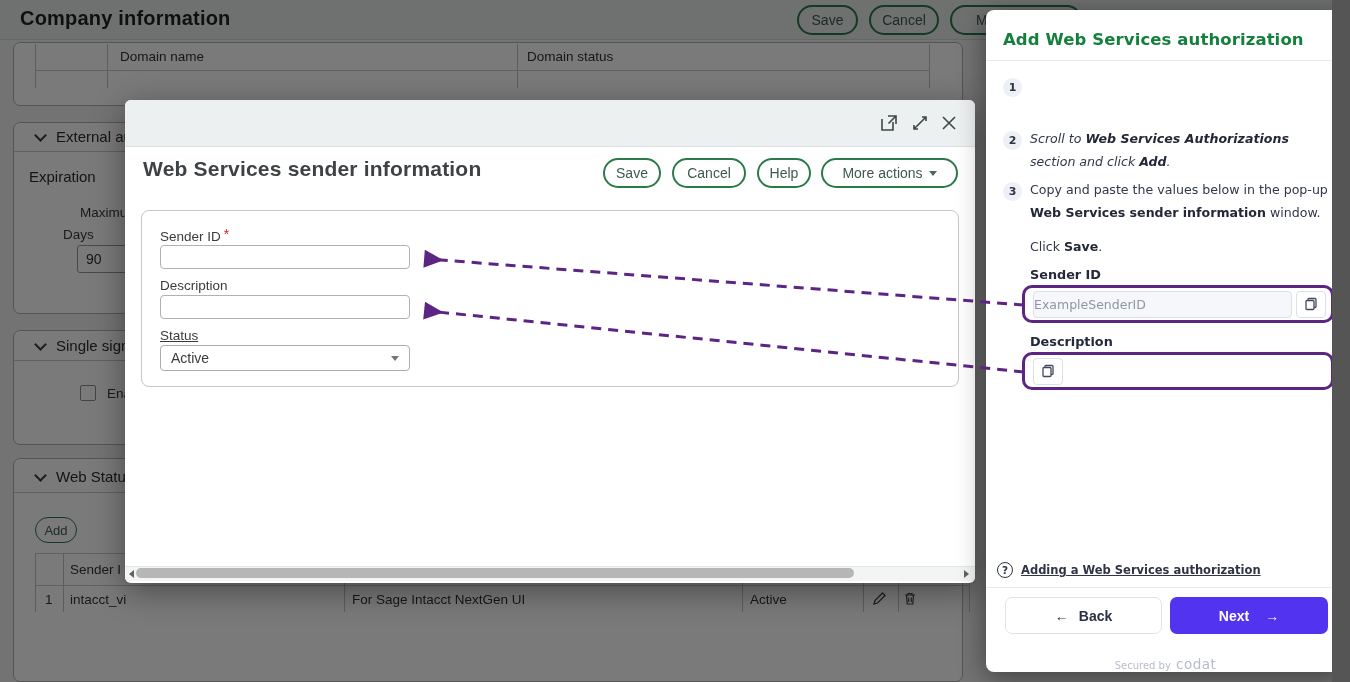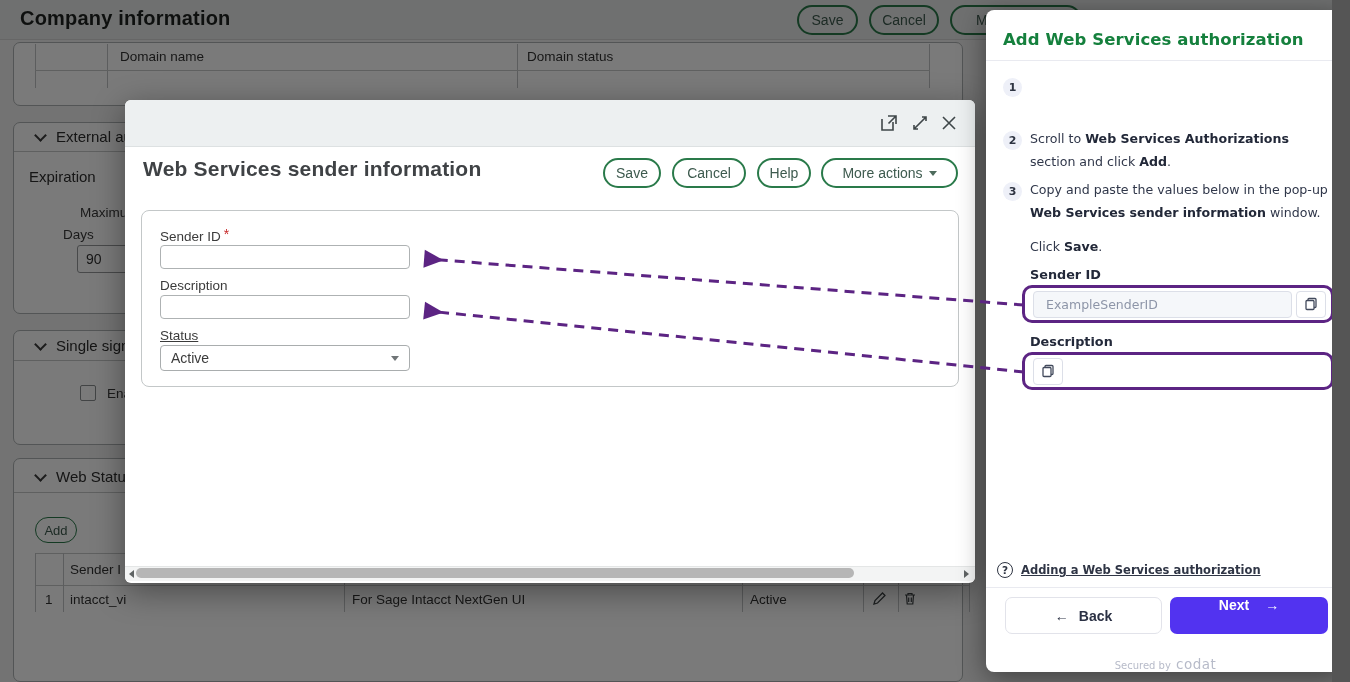--- a/index.html
+++ b/index.html
@@ -62,31 +62,31 @@
   .panel-title{left:17px;top:20px;font-size:16.5px;font-weight:bold;color:#15803d;letter-spacing:.1px;}
   .panel-div{left:0;width:359px;height:1px;background:#e9eaf0;}
   .step-badge{width:19px;height:19px;border-radius:50%;background:#eef0f8;color:#2e3442;
               font-size:11px;font-weight:bold;display:flex;align-items:center;justify-content:center;}
   .step-text{left:44px;width:306px;font-size:12.6px;line-height:23px;color:#30374a;}
   .step-text b{color:var(--panel-bold);}
   .p-lbl{left:44px;font-size:12.8px;font-weight:bold;color:#23293a;}
   .hl-box{left:36px;width:312px;height:38px;border:3px solid var(--purple);border-radius:10px;background:#fff;
           display:flex;align-items:center;padding:0 5px 0 8px;gap:4px;}
   .hl-field{flex:1;height:27px;background:#f5f7fa;border:1px solid #dcdfe8;border-radius:4px;
-            display:flex;align-items:center;padding-left:12px;font-size:12.5px;color:var(--muted);}
+            display:flex;align-items:center;font-size:12.5px;color:var(--muted);}
   .copy-btn{width:30px;height:27px;background:#fff;border:1px solid #dcdfe8;border-radius:4px;
             display:flex;align-items:center;justify-content:center;cursor:pointer;}
   .help-row{left:11px;top:552px;display:flex;align-items:center;gap:8px;}
   .help-circle{width:16px;height:16px;border:1.5px solid #2e3442;border-radius:50%;font-size:10.5px;font-weight:bold;
                color:#2e3442;display:flex;align-items:center;justify-content:center;}
   .help-link{font-size:11.5px;font-weight:bold;color:#2f3545;text-decoration:underline;cursor:pointer;}
   .back-btn{left:19px;top:587px;width:157px;height:37px;background:#fff;border:1px solid #e2e3ea;border-radius:7px;
             display:flex;align-items:center;justify-content:center;gap:10px;font-size:14px;font-weight:bold;color:#2b3144;cursor:pointer;}
   .next-btn{left:184px;top:587px;width:158px;height:37px;background:var(--indigo);border:none;border-radius:7px;
-            display:flex;justify-content:center;gap:16px;font-size:14px;font-weight:bold;color:#fff;cursor:pointer;}
+            display:flex;align-items:center;justify-content:center;gap:16px;font-size:14px;font-weight:bold;color:#fff;cursor:pointer;}
   .panel-footer{left:0;top:644px;width:359px;text-align:center;color:#b7bbc9;}
   .secured{font-size:10px;}
   .brand{font-size:13.5px;letter-spacing:.5px;}
 
   
   .arrows{left:0;top:0;z-index:30;pointer-events:none;}
 </style>
 </head>
 <body>
 
@@ -193,21 +193,21 @@
     <div class="abs scroll-thumb"></div>
   </div>
 
   <div class="abs panel">
     <div class="abs panel-title">Add Web Services authorization</div>
     <div class="abs panel-div" style="top:50px;"></div>
 
     <div class="abs step-badge" style="left:17px;top:68px;">1</div>
 
     <div class="abs step-badge" style="left:17px;top:121px;">2</div>
-    <div class="abs step-text" style="top:117px;">Scroll to <b>Web Services Authorizations</b> section and click <b>Add</b>.</div>
+    <div class="abs step-text" style="top:117px;font-style:italic;">Scroll to <b>Web Services Authorizations</b> section and click <b>Add</b>.</div>
 
     <div class="abs step-badge" style="left:17px;top:172px;">3</div>
     <div class="abs step-text" style="top:225px;">Click <b>Save</b>.</div>
 
     <div class="abs step-text" style="top:168px;">Copy and paste the values below in the pop-up <b>Web Services sender information</b> window.</div>
 
     <div class="abs p-lbl" style="top:257px;">Sender ID</div>
     <div class="abs hl-box" style="top:275px;">
       <div class="hl-field">ExampleSenderID</div>
       <div class="copy-btn">

